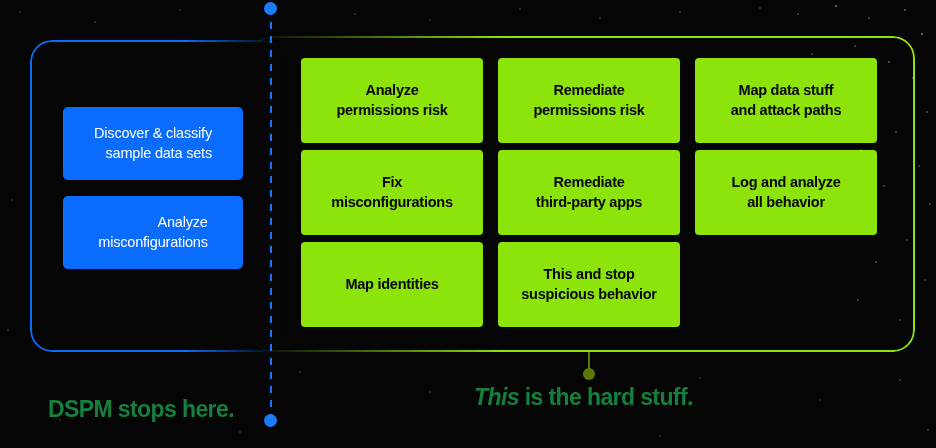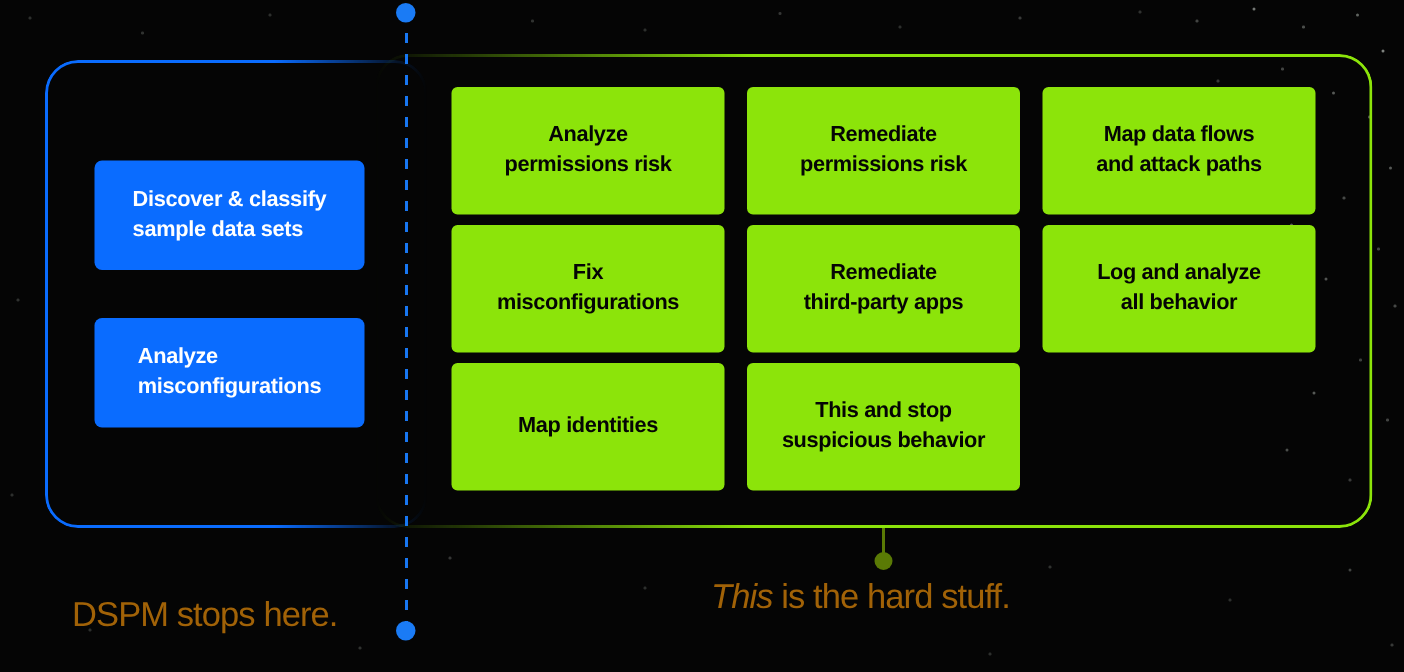--- a/index.html
+++ b/index.html
@@ -62,27 +62,27 @@
     left: 63px;
     top: 107px;
     width: 180px;
   }
   .blue-card {
     background: #0a6cff;
     color: #ffffff;
     border-radius: 5px;
     width: 180px;
     height: 73px;
-    margin-bottom: 32px;
+    margin-bottom: 16px;
     display: flex;
     align-items: center;
     justify-content: center;
-    text-align: left;
+    text-align: right;
     font-size: 14.5px;
-    font-weight: bold;
+    font-weight: normal;
     line-height: 1.33;
     letter-spacing: -0.2px;
     padding: 0 8px;
     box-sizing: border-box;
   }
 
   
   #green-grid {
     position: absolute;
     left: 301px;
@@ -145,23 +145,23 @@
     top: 368px;
     width: 12px;
     height: 12px;
     border-radius: 50%;
     background: #5a7a05;
   }
 
   
   .caption {
     position: absolute;
-    color: #a16207;
+    color: #15803d;
     font-size: 23px;
-    font-weight: normal;
+    font-weight: bold;
     letter-spacing: -0.6px;
     white-space: nowrap;
   }
   #caption-left { left: 48px; top: 396px; }
   #caption-right { left: 474px; top: 384px; }
   #caption-right .emph {
     font-style: italic;
   }
 </style>
 </head>
@@ -239,21 +239,21 @@
       <span>Analyze</span><br>
       <span>permissions risk</span></span>
       </div>
     <div class="green-card">
         <span>
       <span>Remediate</span><br>
       <span>permissions risk</span></span>
       </div>
     <div class="green-card">
         <span>
-      <span>Map data flows</span><br>
+      <span>Map data stuff</span><br>
       <span>and attack paths</span></span>
       </div>
     <div class="green-card">
         <span>
       <span>Fix</span><br>
       <span>misconfigurations</span></span>
       </div>
     <div class="green-card">
         <span>
       <span>Remediate</span><br>

